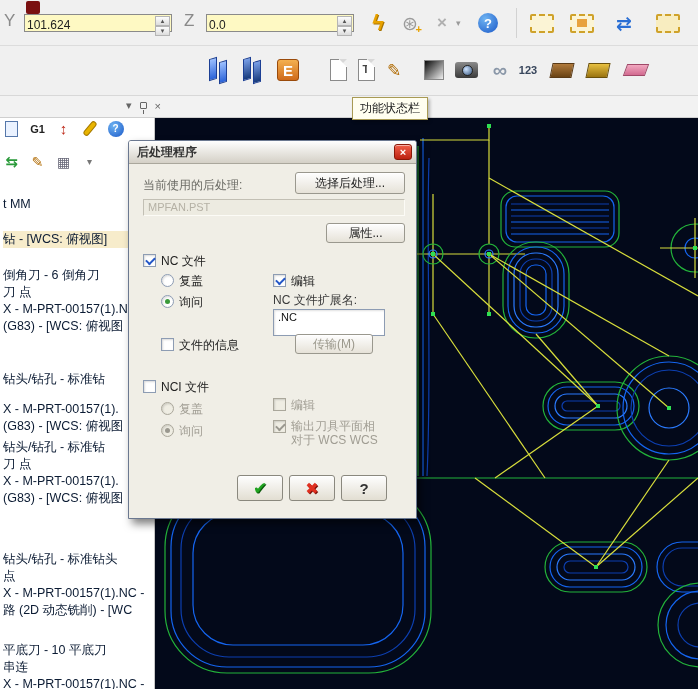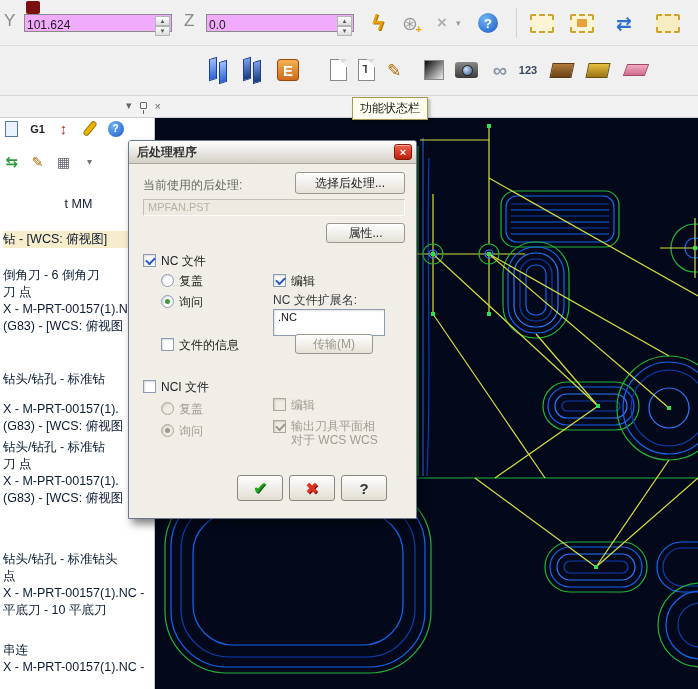--- a/index.html
+++ b/index.html
@@ -7,21 +7,21 @@
   body { font-family:"Liberation Sans","DejaVu Sans",sans-serif; }
   .app { position:relative; width:698px; height:689px; background:#f0f0f0; overflow:hidden; }
 
   
   .row1 { position:absolute; left:0; top:0; width:698px; height:46px; background:#f0f0f0; border-bottom:1px solid #dcdcdc; }
   .row2 { position:absolute; left:0; top:46px; width:698px; height:50px; background:#f0f0f0; border-bottom:1px solid #d8d8d8; }
   .row3 { position:absolute; left:0; top:96px; width:698px; height:22px; background:#f2f2f2; border-bottom:1px solid #cfcfcf; }
 
   .applogo { position:absolute; left:26px; top:1px; width:14px; height:13px; background:#7a1010; border-radius:2px; }
   .coordlbl { position:absolute; top:11px; font-size:17px; color:#8a8a8a; }
-  .field { position:absolute; top:14px; height:18px; background:#f0abfc; border:1px solid #8a8a8a;padding-left:32px; }
+  .field { position:absolute; top:14px; height:18px; background:#fef9c3; border:1px solid #8a8a8a;padding-left:32px; }
   .fieldinput { position:absolute; left:2px; top:1px; width:calc(100% - 20px); height:18px; border:0; outline:0; font-size:12px; color:#222; font-family:inherit; background:transparent; }
   .spin { position:absolute; right:1px; top:1px; bottom:1px; width:15px; display:flex; flex-direction:column; }
   .spin span { flex:1; display:flex; align-items:center; justify-content:center; font-size:7px; color:#555; background:linear-gradient(#fdfdfd,#dcdcdc); border:1px solid #b5b5b5; }
 
   .ticon { position:absolute; top:9px; width:28px; height:28px; display:flex; align-items:center; justify-content:center; border-radius:3px; }
   .ticon2 { position:absolute; top:10px; width:28px; height:28px; display:flex; align-items:center; justify-content:center; border-radius:3px; }
   .glyph-lightning { font-size:22px; font-weight:bold; color:#e8a200; text-shadow:1px 1px 0 #a87400; }
   .glyph-gear { font-size:19px; color:#9a9a9a; }
   .gearplus { position:absolute; right:2px; bottom:2px; font-size:11px; font-weight:bold; color:#e8a200; }
   .glyph-clear { font-size:17px; color:#b0b0b0; font-weight:bold; }
@@ -65,21 +65,21 @@
   .g1badge { font-size:11px; font-weight:bold; color:#222; }
   .glyph-axes { color:#c03020; font-weight:bold; font-size:15px; }
   .wrenchbar { width:4px; height:15px; background:#e8b400; border-radius:2px; transform:rotate(40deg); box-shadow:0 0 0 1px #a87c00; }
   .helpdot.sm { width:16px; height:16px; font-size:10px; }
   .glyph-swapmini { color:#2a9a3a; font-weight:bold; font-size:15px; }
   .glyph-grid { color:#667; font-size:14px; }
   .glyph-caret { color:#777; font-size:10px; }
 
   .tree { position:absolute; left:3px; right:0; top:72px; font-size:12.5px; color:#0b1b33; overflow:hidden; }
   .tree-item { height:17px; line-height:17px; white-space:nowrap; overflow:hidden; }
-  .tree-item:nth-child(1){margin-top:6px;text-align:center;}
+  .tree-item:nth-child(1){margin-top:6px;}
   .tree-item:nth-child(2){margin-top:18px; background:#f7eccb;}
   .tree-item:nth-child(3){margin-top:19px;}
   .tree-item:nth-child(7){margin-top:36px;}
   .tree-item:nth-child(8){margin-top:13px;}
   .tree-item:nth-child(10){margin-top:4px;}
   .tree-item:nth-child(14){margin-top:44px;}
   .tree-item:nth-child(18){margin-top:23px;}
 
   
   .viewport { position:absolute; left:155px; top:118px; right:0; bottom:0; background:#03091a; overflow:hidden; }
@@ -268,20 +268,21 @@
       <div class="tree-item">钻头/钻孔 - 标准钻</div>
       <div class="tree-item">X - M-PRT-00157(1).</div>
       <div class="tree-item">(G83) - [WCS: 俯视图</div>
       <div class="tree-item">钻头/钻孔 - 标准钻</div>
       <div class="tree-item">刀 点</div>
       <div class="tree-item">X - M-PRT-00157(1).</div>
       <div class="tree-item">(G83) - [WCS: 俯视图</div>
       <div class="tree-item">钻头/钻孔 - 标准钻头</div>
       <div class="tree-item">点</div>
       <div class="tree-item">X - M-PRT-00157(1).NC -</div>
+      <div class="tree-item">路 (2D 动态铣削) - [WC</div>
       <div class="tree-item">平底刀 - 10 平底刀</div>
       <div class="tree-item">串连</div>
       <div class="tree-item">X - M-PRT-00157(1).NC -</div>
     </div>
   </div>
 
   <div class="viewport">
     <svg width="543" height="571" viewBox="0 0 543 571">
       <g fill="none" stroke-width="1.2">
 

